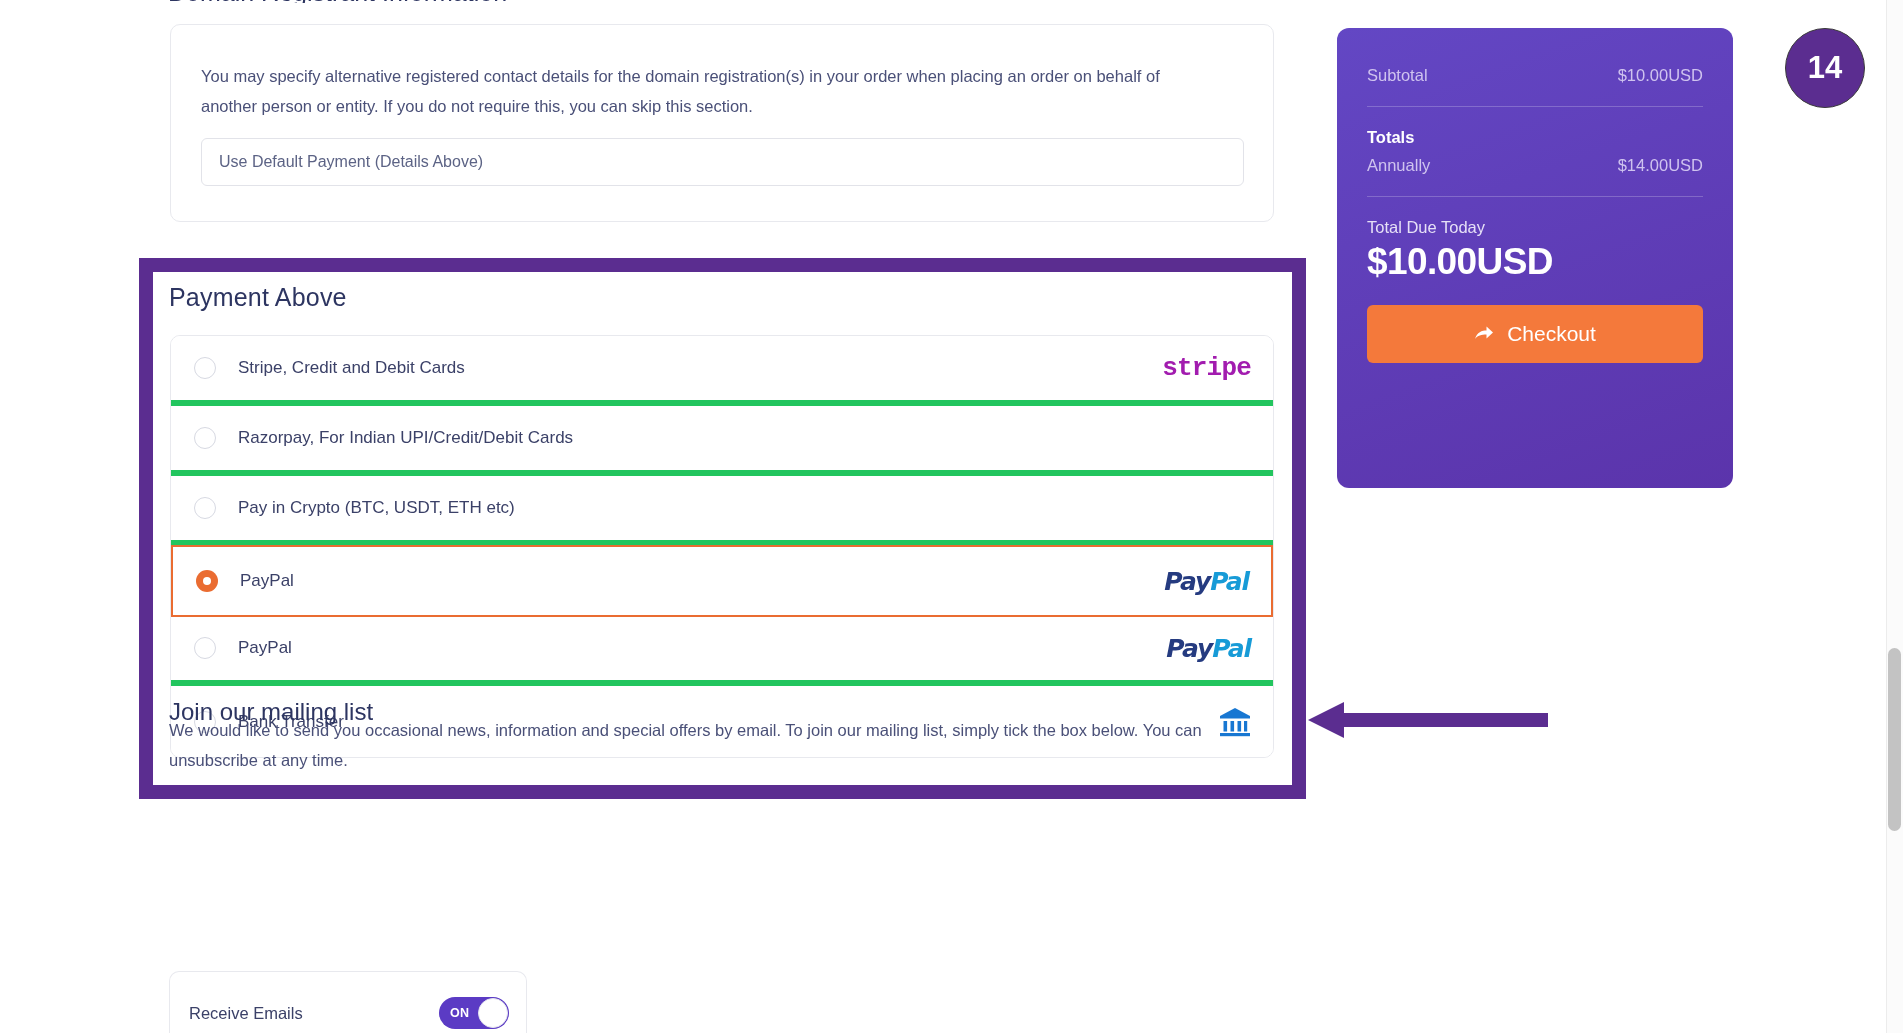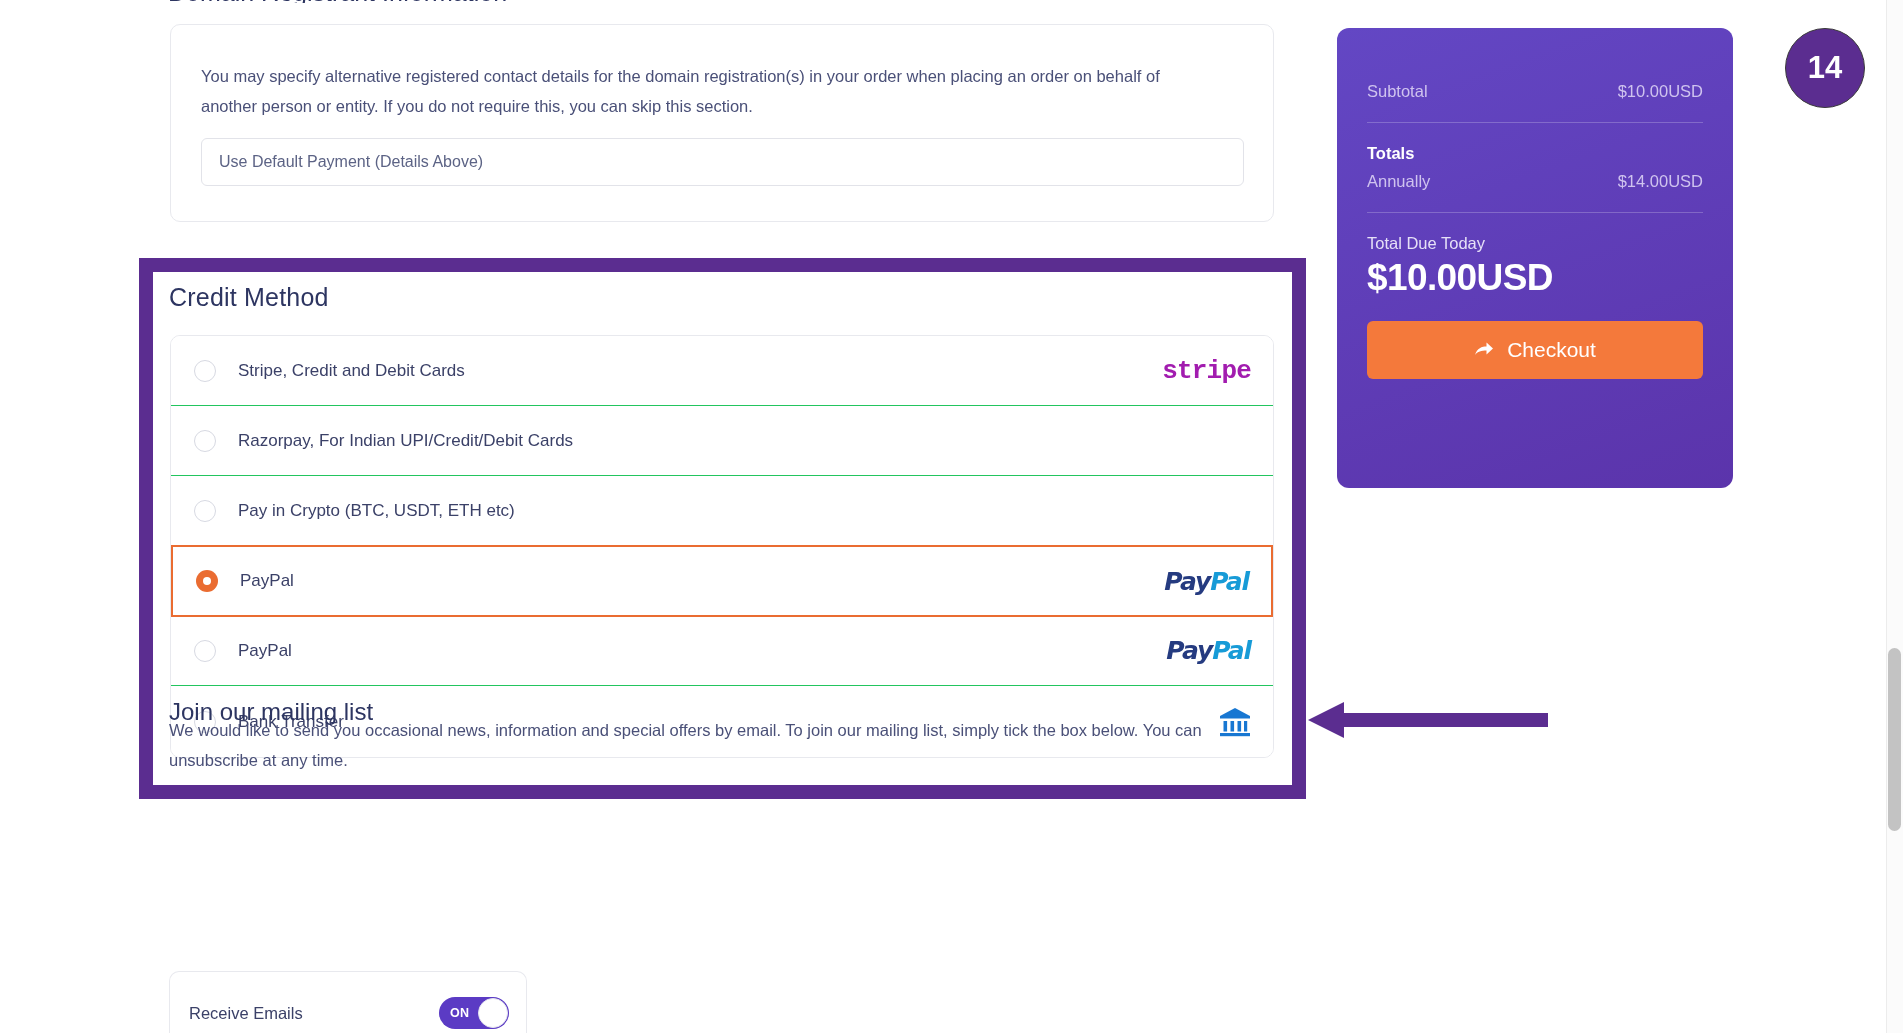--- a/index.html
+++ b/index.html
@@ -87,21 +87,21 @@
     border-radius: 10px;
     background: #fff;
     overflow: hidden;
   }
   .pm-row {
     position: relative;
     height: 70px;
     display: flex;
     align-items: center;
     padding: 0 22px 0 23px;
-    border-bottom: 1px solid #22c55e;
+    border-bottom: 6px solid #22c55e;
     background: #fff;
   }
   .pm-row:last-child { border-bottom: none; height: 72px; }
   .pm-row.selected {
     border: 2px solid #ea6c31;
     border-left: 2px solid #ea6c31;
     border-right: 2px solid #ea6c31;
     height: 72px;
     margin: -1px 0;
     z-index: 2;
@@ -330,21 +330,21 @@
     <div class="top-sliver-text">Domain Registrant Information</div>
   </div>
 
   <div class="contact-card">
     <div class="contact-text">You may specify alternative registered contact details for the domain registration(s) in your order when placing an order on behalf of another person or entity. If you do not require this, you can skip this section.</div>
     <div class="contact-select">Use Default Payment (Details Above)</div>
   </div>
 
   <div class="highlight-frame"></div>
 
-  <div class="pm-title">Credit Method</div>
+  <div class="pm-title">Payment Above</div>
 
   <div class="pm-list">
 
     <div class="pm-row">
       <div class="radio"></div>
       <div class="pm-label">Stripe, Credit and Debit Cards</div>
       <div class="pm-logo">
         <span class="logo-stripe">stripe</span>
       </div>
     </div>
@@ -399,21 +399,21 @@
       <span class="ml-label">Receive Emails</span>
       <span class="toggle">
         <span class="toggle-text">ON</span>
         <span class="toggle-knob"></span>
       </span>
     </div>
   </div>
 
   <div class="summary">
 
-    <div class="sum-line" style="margin-top:24px;">
+    <div class="sum-line" style="margin-top:8px;">
       <span class="sum-k">Subtotal</span>
       <span class="sum-v">$10.00USD</span>
     </div>
     <div class="sum-rule" style="margin-top:21px;"></div>
 
     <div class="sum-strong" style="margin-top:21px;">Totals</div>
     <div class="sum-line" style="margin-top:9px;">
       <span class="sum-k">Annually</span>
       <span class="sum-v">$14.00USD</span>
     </div>

